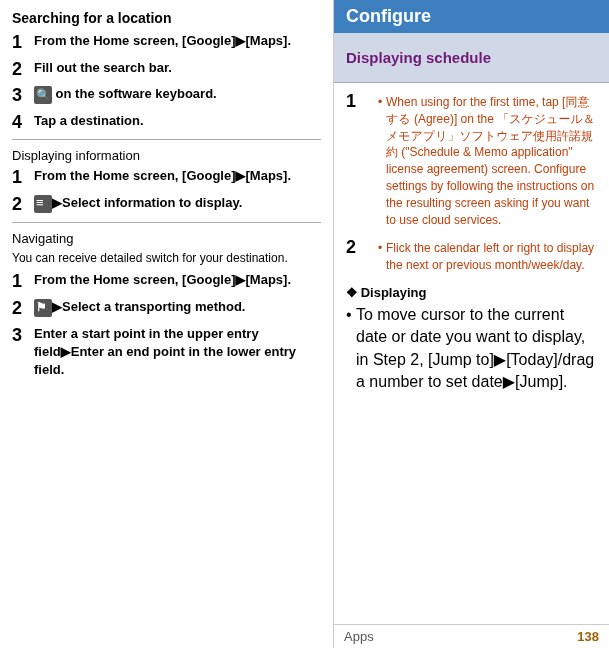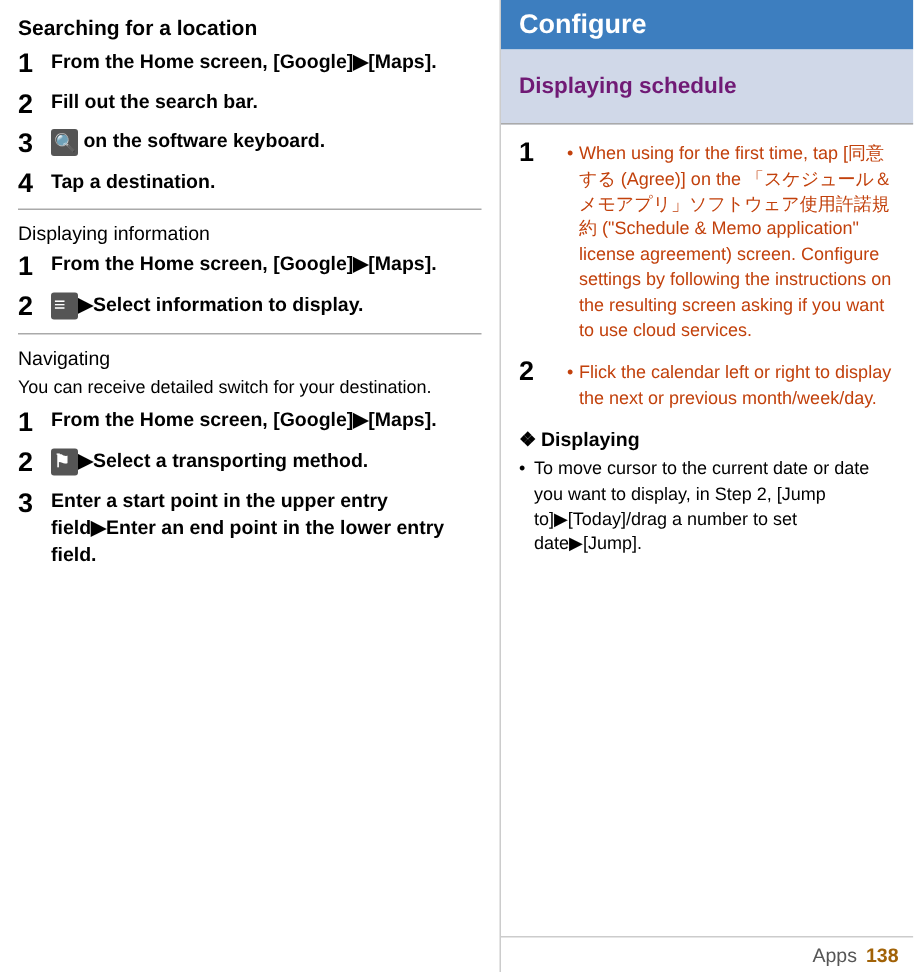--- a/index.html
+++ b/index.html
@@ -167,38 +167,38 @@
       color: #000;
       margin-bottom: 4px;
     }
 
     .info-header::before {
       content: '❖';
       margin-right: 3px;
     }
 
     .info-bullet {
-      font-size: 12px;
+      font-size: 16px;
       color: #000;
       line-height: 1.4;
       margin-bottom: 4px;
       padding-left: 10px;
       position: relative;
     }
 
     .info-bullet::before {
       content: '•';
       position: absolute;
       left: 0;
     }
 
     
     .page-footer {
       display: flex;
-      justify-content: flex-end;
+      justify-content: space-between;
       align-items: center;
       padding: 4px 10px;
       border-top: 1px solid #ccc;
     }
 
     .footer-apps {
       font-size: 13px;
       color: #555;
       margin-right: 6px;
     }

